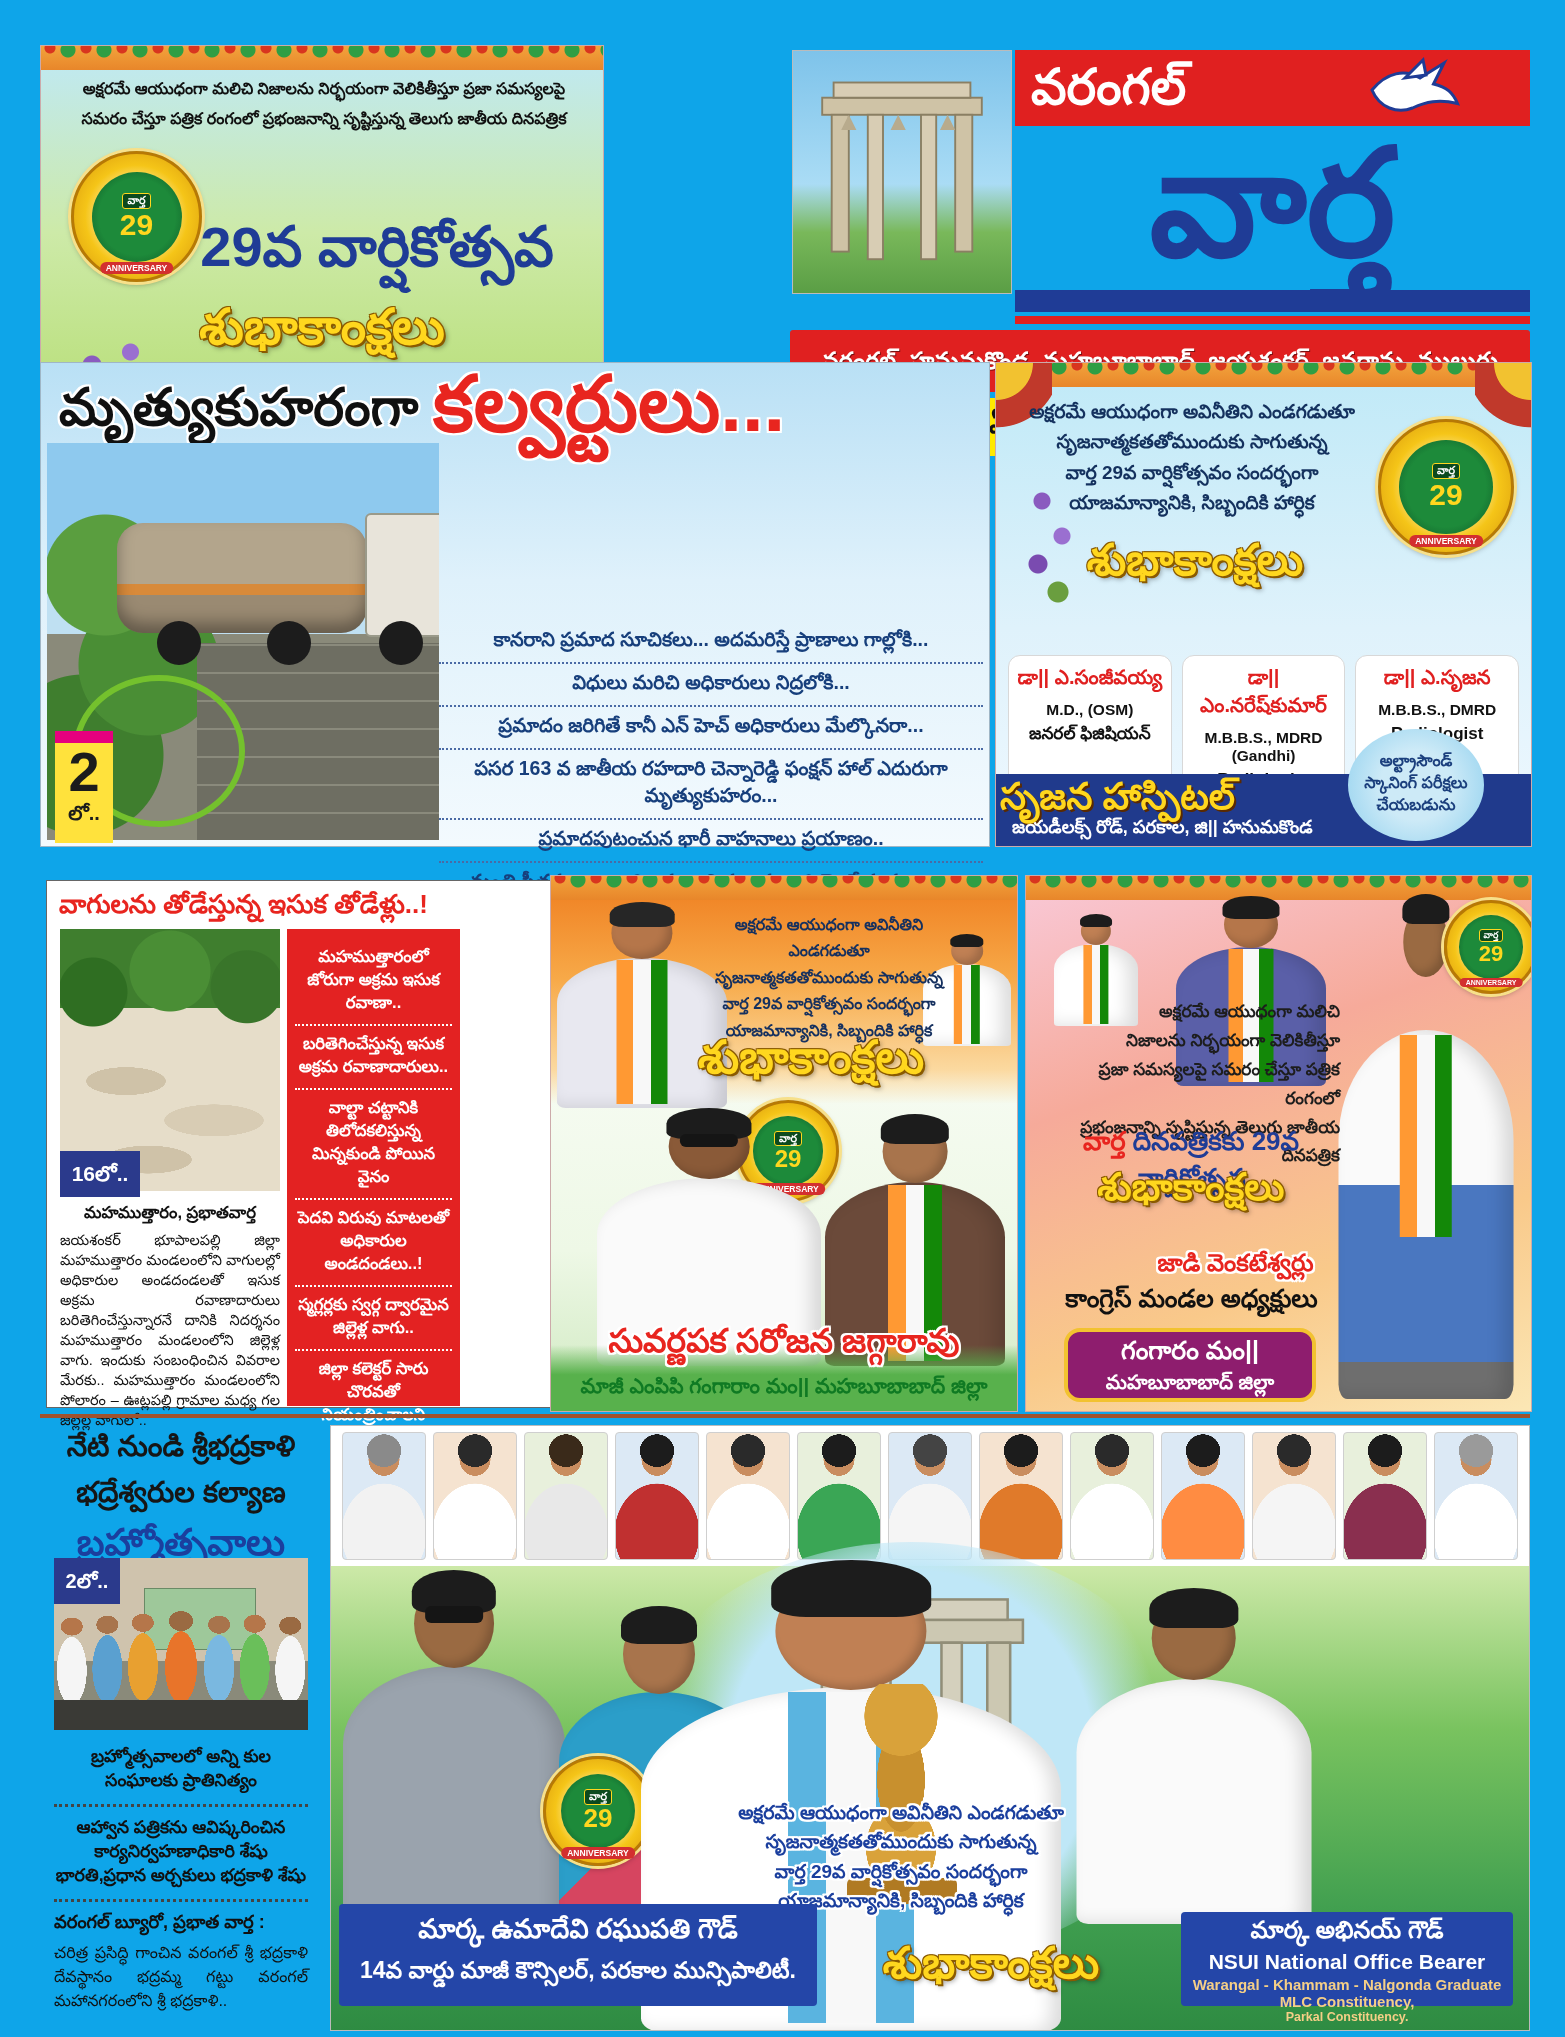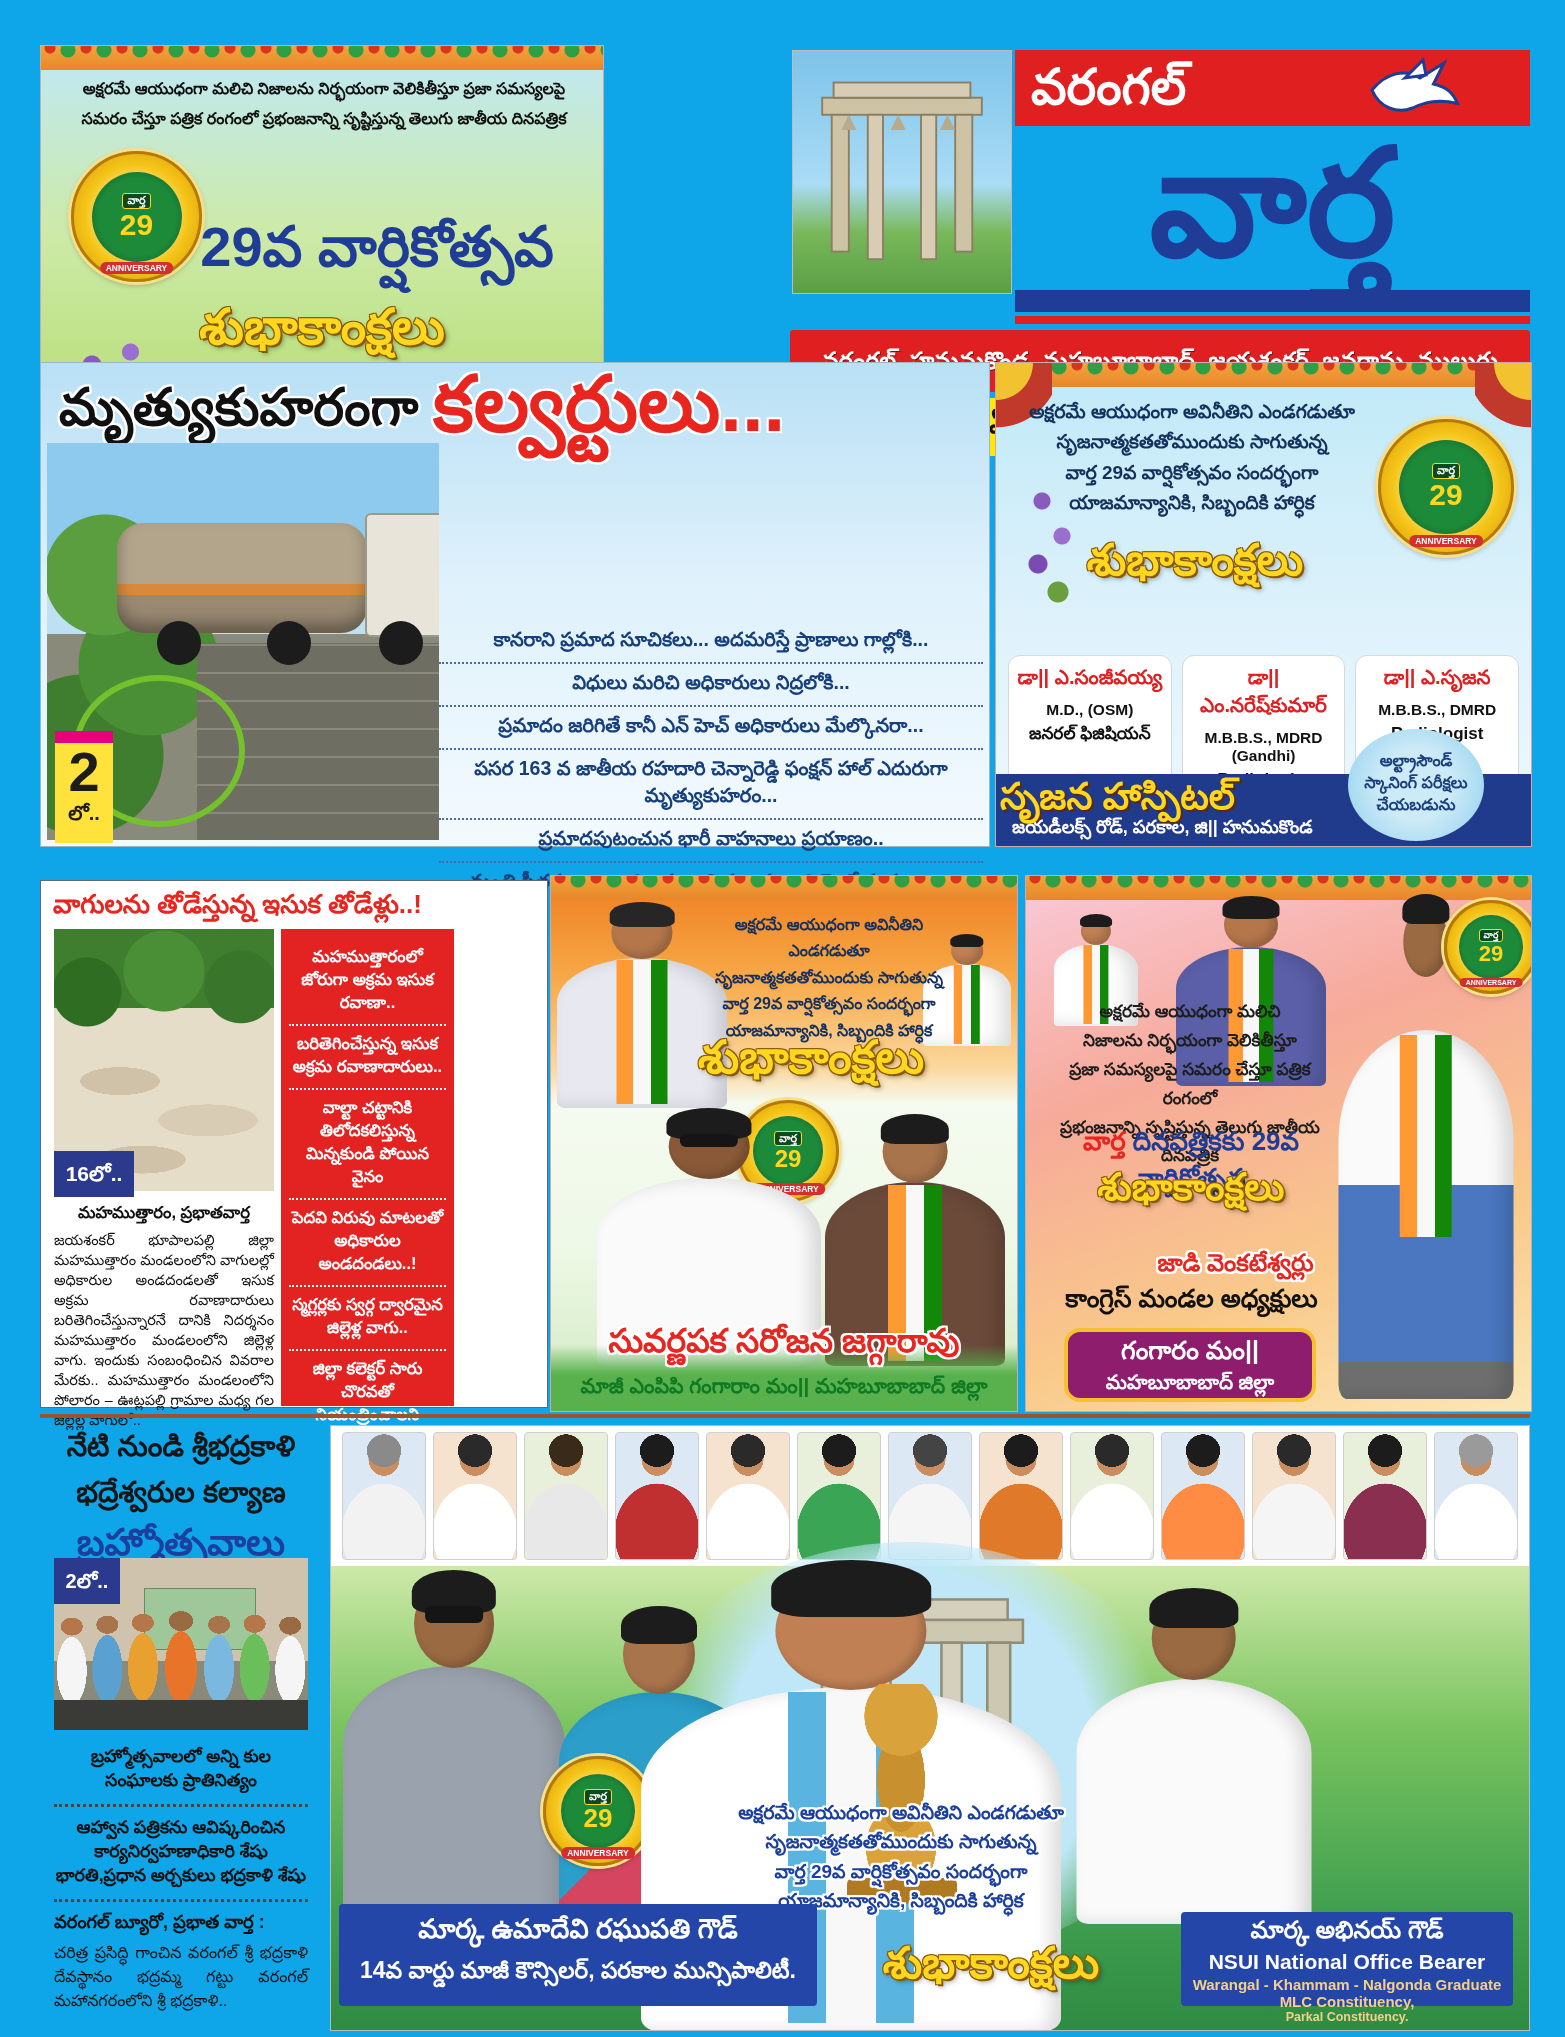--- a/index.html
+++ b/index.html
@@ -182,21 +182,21 @@
         <div class="b" style="font-size:17px;color:#111;margin-top:5px;">Radiologist</div>
       </div>
     </div>
     <div class="abs" style="left:0;bottom:0;width:100%;height:72px;background:#203a8c;">
       <div class="b" style="position:absolute;left:4px;top:2px;font-size:37px;color:#ffd71e;text-shadow:2px 2px 0 #5a2a00;text-align:center;">సృజన హాస్పిటల్</div>
       <div class="b" style="position:absolute;left:16px;bottom:4px;font-size:18px;color:#ffffff;">జయడీలక్స్ రోడ్, పరకాల, జి|| హనుమకొండ</div>
     </div>
     <div class="abs ctr b" style="left:352px;top:366px;width:136px;height:112px;border-radius:50%;background:radial-gradient(circle,#cdeaf7 0 40%,#8fd0ee 100%);color:#1b3f7d;font-size:16px;padding:14px 10px;box-sizing:border-box;display:flex;align-items:center;justify-content:center;">అల్ట్రాసౌండ్ స్కానింగ్ పరీక్షలు చేయబడును</div>
   </div>
 
-  <div class="abs" style="left:40px;top:880px;width:508px;height:528px;background:#fff;border:1.5px solid #666;box-sizing:border-box;">
+  <div class="abs" style="left:46px;top:880px;width:508px;height:528px;background:#fff;border:1.5px solid #666;box-sizing:border-box;">
     <div class="abs b" style="left:12px;top:8px;right:8px;font-size:26px;color:#e8251f;">వాగులను తోడేస్తున్న ఇసుక తోడేళ్లు..!</div>
     <div class="abs" style="left:13px;top:48px;width:220px;height:262px;overflow:hidden;background:linear-gradient(180deg,#3f7e2e 0 30%,#e6ddc9 30% 100%);">
       <div class="abs" style="left:0;top:0;width:100%;height:40%;background:
         radial-gradient(circle at 15% 60%,#2f6e22 34px,transparent 35px),
         radial-gradient(circle at 50% 40%,#4a8e35 40px,transparent 41px),
         radial-gradient(circle at 85% 55%,#39752a 36px,transparent 37px);"></div>
       <div class="abs" style="left:0;top:40%;width:100%;height:60%;background:
         radial-gradient(ellipse 40px 14px at 30% 30%,#cfc2a8 0 99%,transparent 100%),
         radial-gradient(ellipse 50px 16px at 70% 55%,#d8ccb4 0 99%,transparent 100%),
         radial-gradient(ellipse 44px 14px at 40% 80%,#cfc2a8 0 99%,transparent 100%);"></div>
@@ -282,21 +282,21 @@
       <div class="p-head" style="height:14%;width:26%;"></div>
       <div class="p-hair" style="height:6%;width:27%;"></div>
     </div>
     <div class="badge29" style="left:418px;top:24px;width:88px;height:88px;">
       <div class="inner">
         <span class="b-brand" style="font-size:9px;">వార్త</span>
         <span class="b-num" style="font-size:22px;">29</span>
       </div>
       <span class="b-anniv" style="font-size:7px;">ANNIVERSARY</span>
     </div>
-    <div class="abs" style="left:8px;top:122px;width:300px;text-align:center;padding-left:6px;">
+    <div class="abs" style="left:8px;top:122px;width:300px;text-align:right;padding-left:6px;">
       <div class="b" style="font-size:17px;color:#1d1d1d;line-height:1.7;">అక్షరమే ఆయుధంగా మలిచి</div>
       <div class="b" style="font-size:17px;color:#1d1d1d;line-height:1.7;">నిజాలను నిర్భయంగా వెలికితీస్తూ</div>
       <div class="b" style="font-size:17px;color:#1d1d1d;line-height:1.7;">ప్రజా సమస్యలపై సమరం చేస్తూ పత్రిక రంగంలో</div>
       <div class="b" style="font-size:17px;color:#1d1d1d;line-height:1.7;">ప్రభంజనాన్ని సృష్టిస్తున్న తెలుగు జాతీయ దినపత్రిక</div>
     </div>
     <div class="abs ctr b" style="left:0;top:250px;width:330px;font-size:26px;">
       <span style="color:#e8251f;">వార్త</span>
       <span style="color:#1f3c96;">దినపత్రికకు 29వ వార్షికోత్సవ</span>
     </div>
     <div class="abs ctr gold" style="left:20px;top:290px;width:290px;font-size:38px;">శుభాకాంక్షలు</div>

